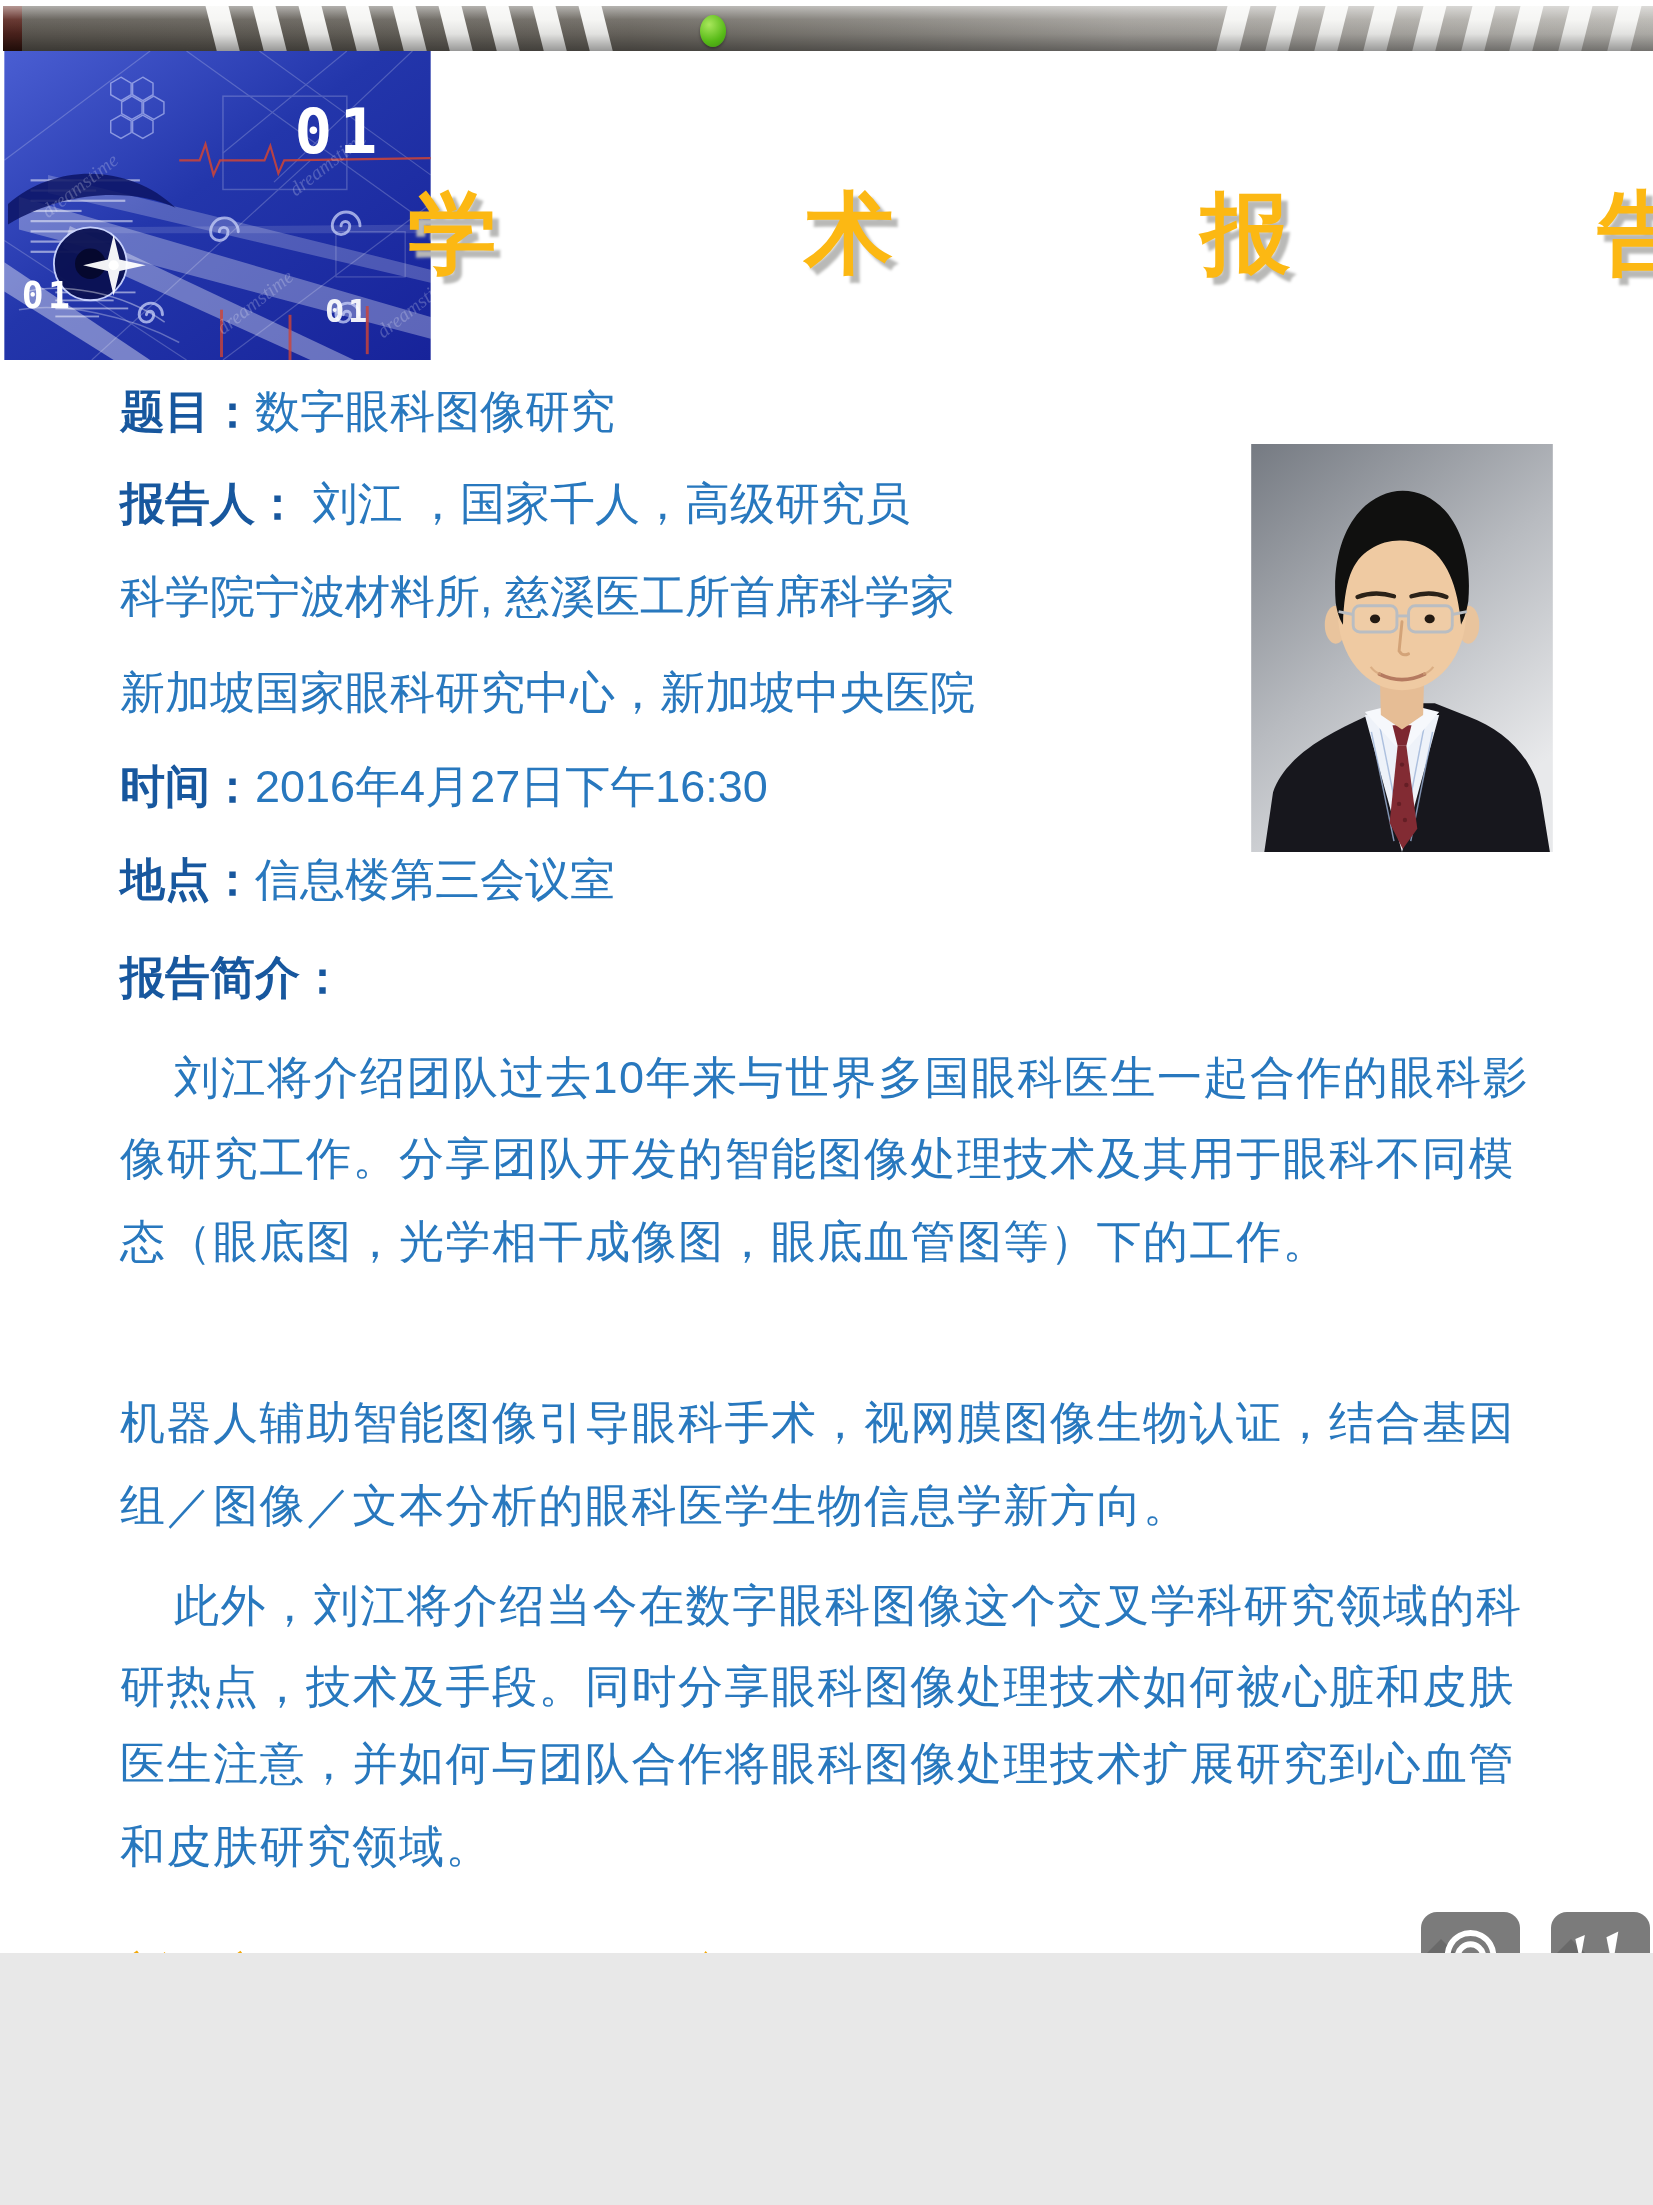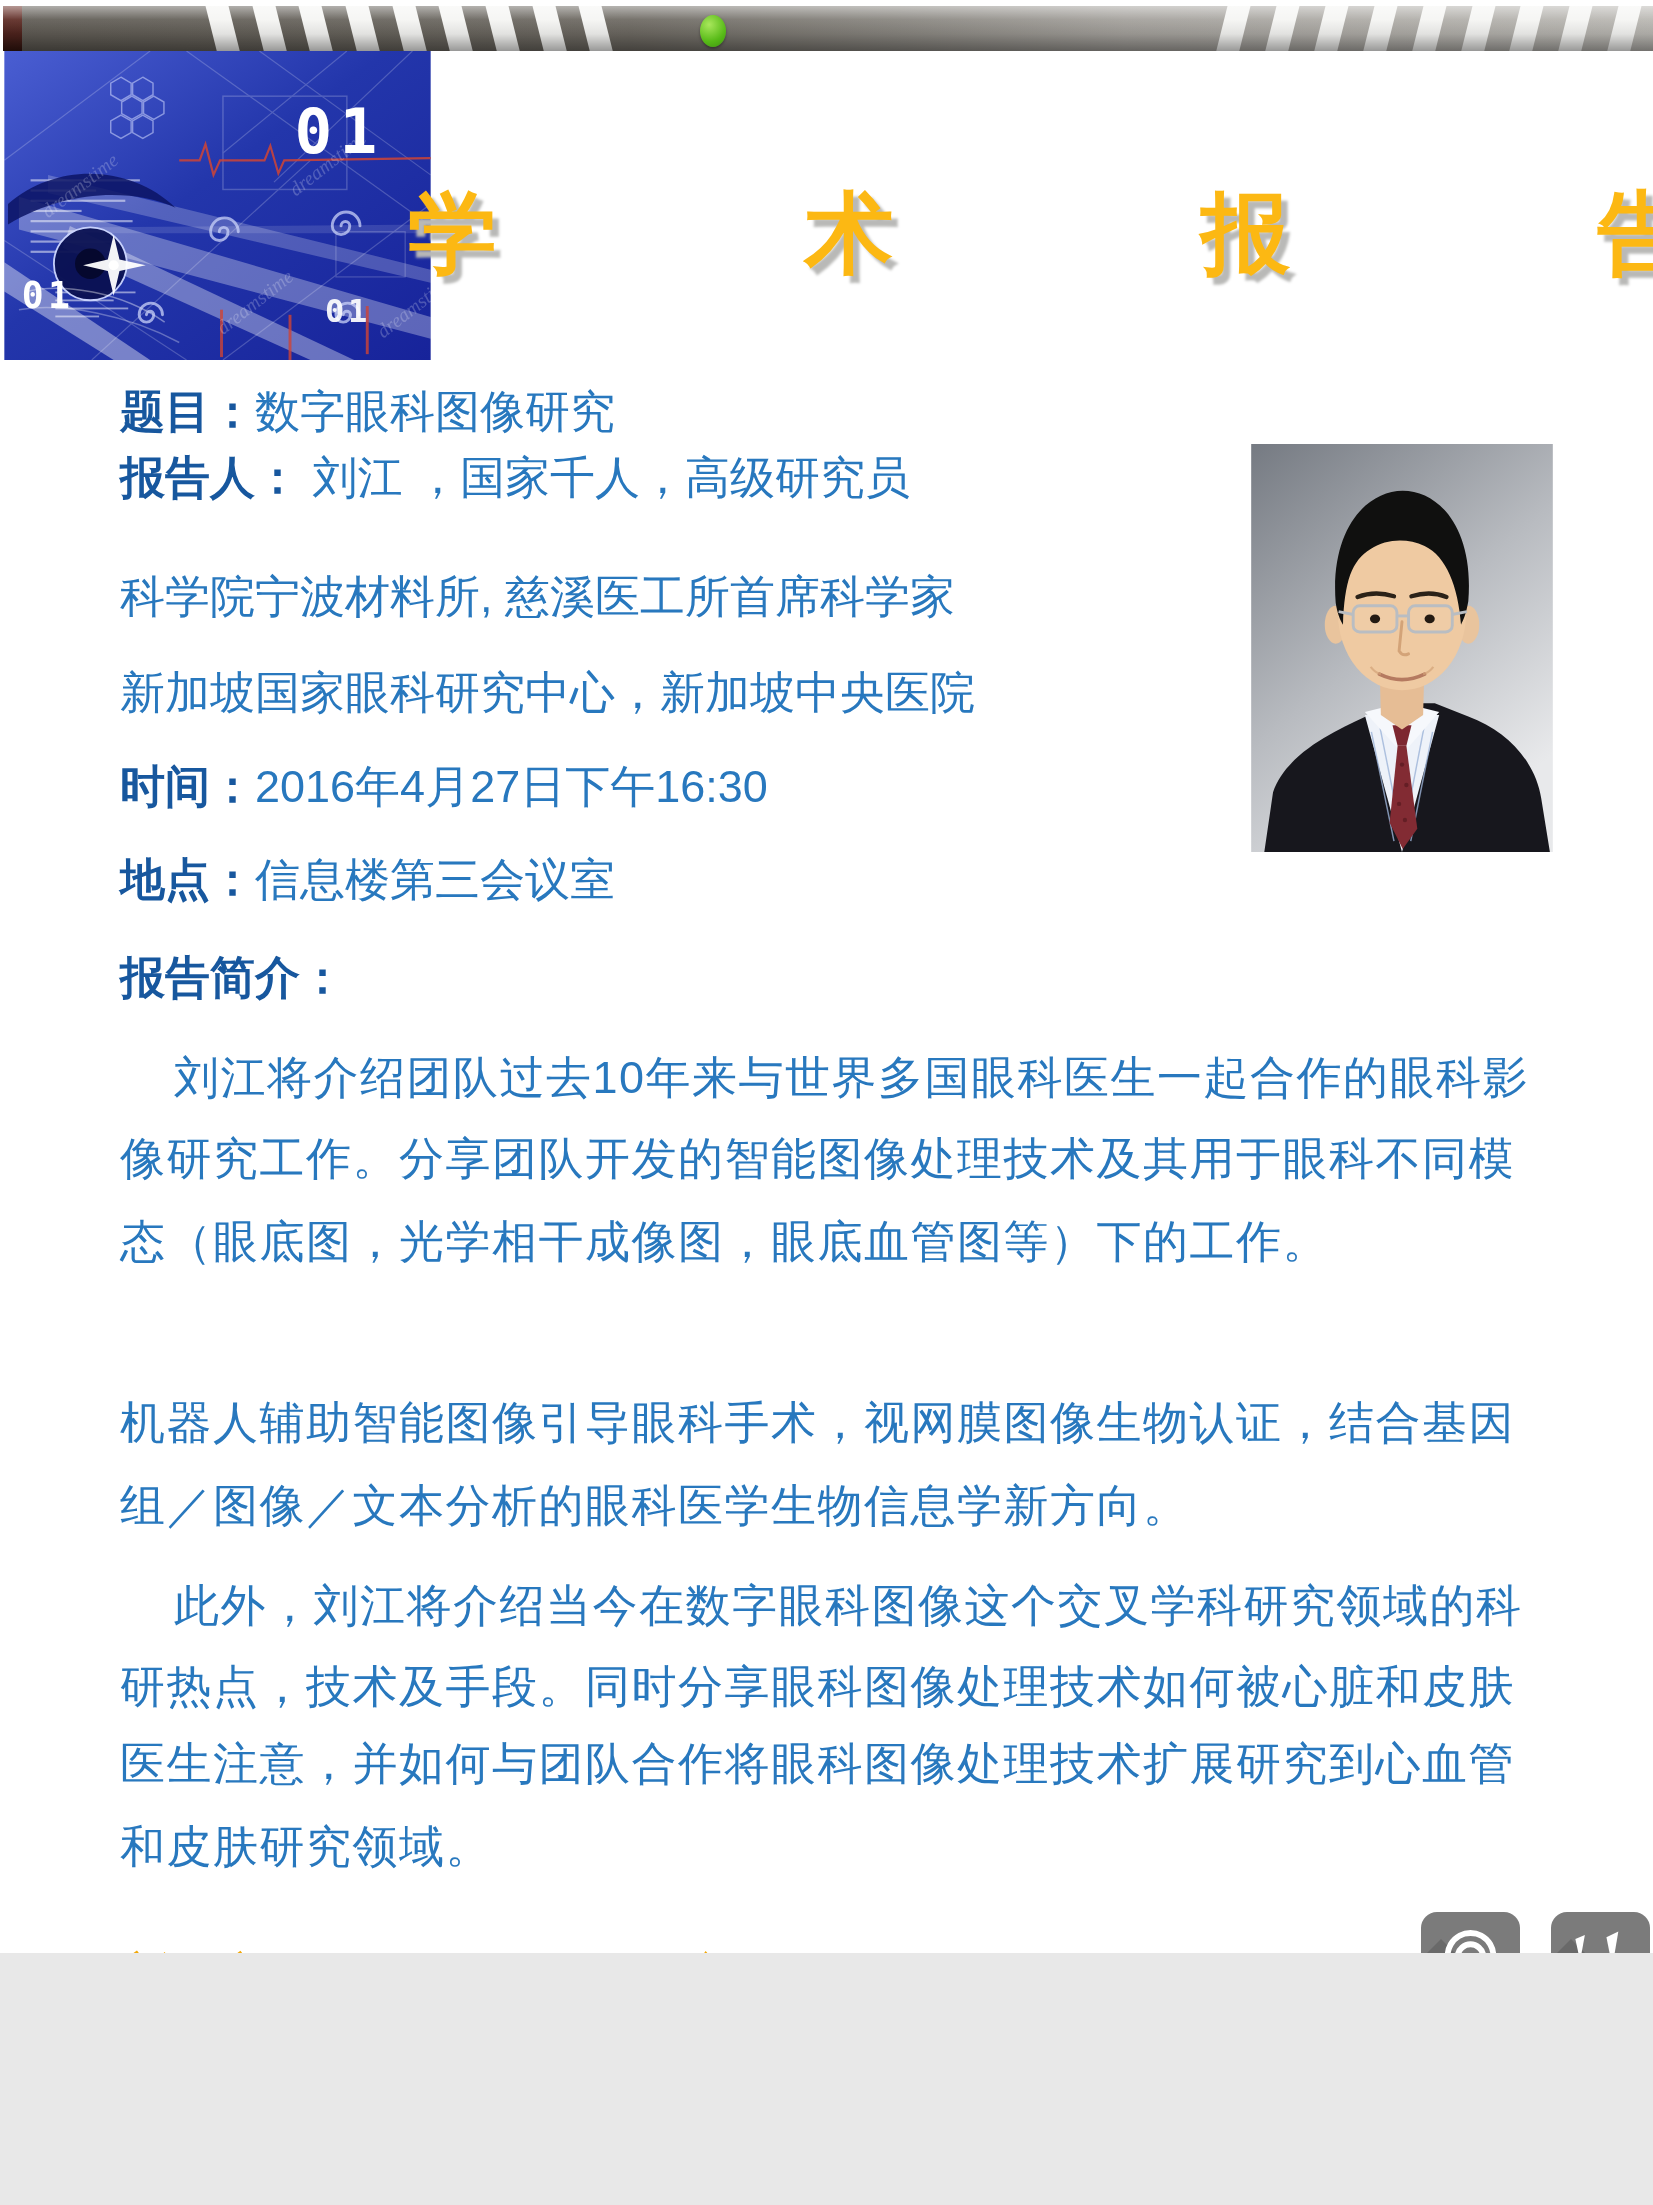--- a/index.html
+++ b/index.html
@@ -248,21 +248,21 @@
     <ellipse cx="170" cy="240" rx="7" ry="6" fill="#241a12"></ellipse>
     <ellipse cx="245" cy="240" rx="7" ry="6" fill="#241a12"></ellipse>
 
     <path d="M207,244 L203,284 Q208,292 216,288" stroke="#d3a378" stroke-width="4" fill="none" stroke-linecap="round"></path>
     <path d="M176,316 Q207,331 238,316" stroke="#b57a60" stroke-width="5" fill="none" stroke-linecap="round"></path>
     <path d="M164,306 Q170,314 178,316" stroke="#d3a378" stroke-width="3" fill="none" opacity=".7"></path>
     <path d="M250,306 Q244,314 236,316" stroke="#d3a378" stroke-width="3" fill="none" opacity=".7"></path>
   </svg>
 
   <div class="line" style="top:375px"><span class="lbl">题目：</span><span>数字眼科图像研究</span></div>
-  <div class="line" style="top:441px"><span class="lbl">报告人：</span><span> 刘江 ，国家千人，高级研究员</span></div>
+  <div class="line" style="top:467px"><span class="lbl">报告人：</span><span> 刘江 ，国家千人，高级研究员</span></div>
   <div class="line" style="top:560px"><span>科学院宁波材料所, 慈溪医工所首席科学家</span></div>
   <div class="line" style="top:656px"><span>新加坡国家眼科研究中心，新加坡中央医院</span></div>
   <div class="line" style="top:750px"><span class="lbl">时间：</span><span>2016年4月27日下午16:30</span></div>
   <div class="line" style="top:843px"><span class="lbl">地点：</span><span>信息楼第三会议室</span></div>
   <div class="line" style="top:941px"><span class="lbl">报告简介：</span></div>
 
   <div class="line para indent" style="top:1041px">刘江将介绍团队过去10年来与世界多国眼科医生一起合作的眼科影</div>
   <div class="line para" style="top:1122px">像研究工作。分享团队开发的智能图像处理技术及其用于眼科不同模</div>
   <div class="line para" style="top:1205px">态（眼底图，光学相干成像图，眼底血管图等）下的工作。</div>
 

